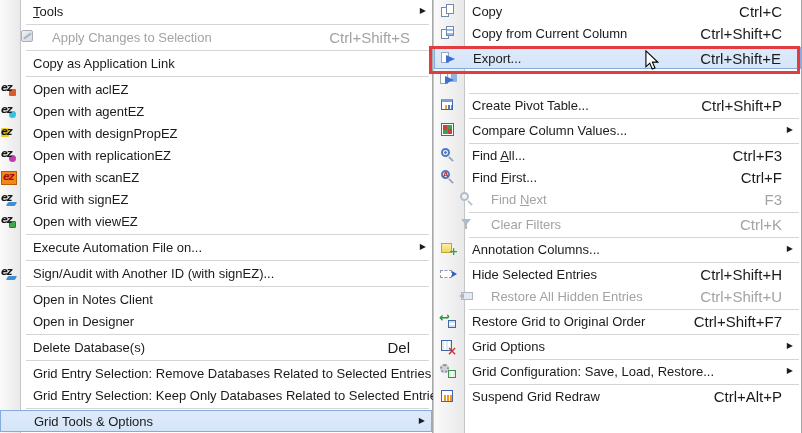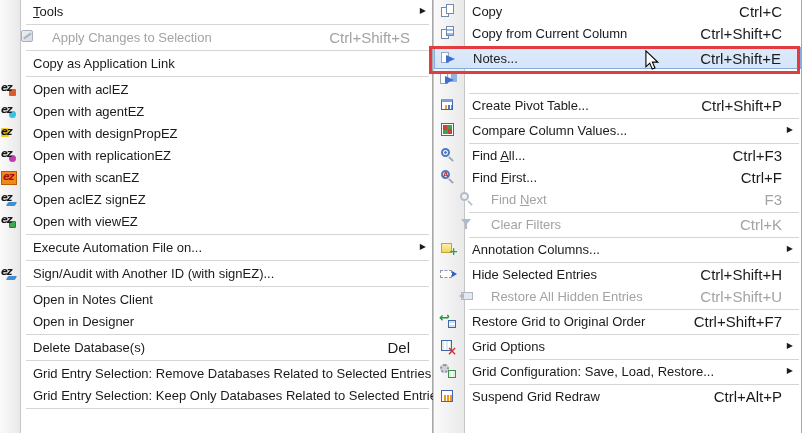--- a/index.html
+++ b/index.html
@@ -188,21 +188,21 @@
           <span class="lbl">Open with replicationEZ</span>
           <span class="spacer"></span>
         </div>
         <div class="mi">
           <span class="ic i-ez ez-scan"></span>
           <span class="lbl">Open with scanEZ</span>
           <span class="spacer"></span>
         </div>
         <div class="mi">
           <span class="ic i-ez ez-sign"></span>
-          <span class="lbl">Open aclEZ signEZ</span>
+          <span class="lbl">Grid with signEZ</span>
           <span class="spacer"></span>
         </div>
         <div class="mi">
           <span class="ic i-ez ez-view"></span>
           <span class="lbl">Open with viewEZ</span>
           <span class="spacer"></span>
         </div>
         <div class="sep"></div>
         <div class="mi">
           <span class="lbl">Execute Automation File on...</span>
@@ -233,20 +233,25 @@
         <div class="sep"></div>
         <div class="mi">
           <span class="lbl">Grid Entry Selection: Remove Databases Related to Selected Entries</span>
           <span class="spacer"></span>
         </div>
         <div class="mi">
           <span class="lbl">Grid Entry Selection: Keep Only Databases Related to Selected Entries</span>
           <span class="spacer"></span>
         </div>
         <div class="sep"></div>
+        <div class="mi sel">
+          <span class="lbl">Grid Tools &amp; Options</span>
+          <span class="spacer"></span>
+          <span class="sub"></span>
+        </div>
       </div>
   </div>
 
   <div class="menu right" id="right-menu">
     <div class="gutter"></div>
     <div class="rows">
         <div class="mi">
           <span class="ic i-pages"></span>
           <span class="lbl">Copy</span>
           <span class="spacer"></span>
@@ -254,21 +259,21 @@
         </div>
         <div class="mi">
           <span class="ic i-pages i-copycol"></span>
           <span class="lbl">Copy from Current Column</span>
           <span class="spacer"></span>
           <span class="sc">Ctrl+Shift+C</span>
         </div>
         <div class="sep"></div>
         <div class="mi sel">
           <span class="ic i-export"></span>
-          <span class="lbl">Notes...</span>
+          <span class="lbl">Export...</span>
           <span class="spacer"></span>
           <span class="sc">Ctrl+Shift+E</span>
         </div>
         <div class="mi">
           <span class="ic i-export i-exportset"></span>
           <span class="spacer"></span>
         </div>
         <div class="sep"></div>
         <div class="mi">
           <span class="ic i-pivot"></span>

